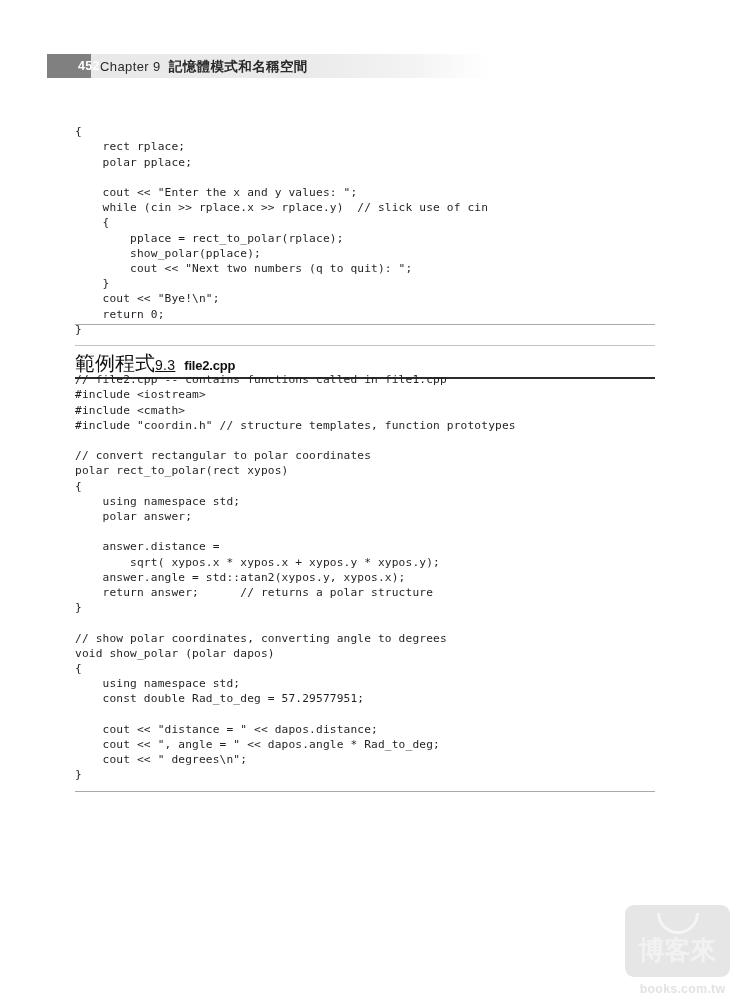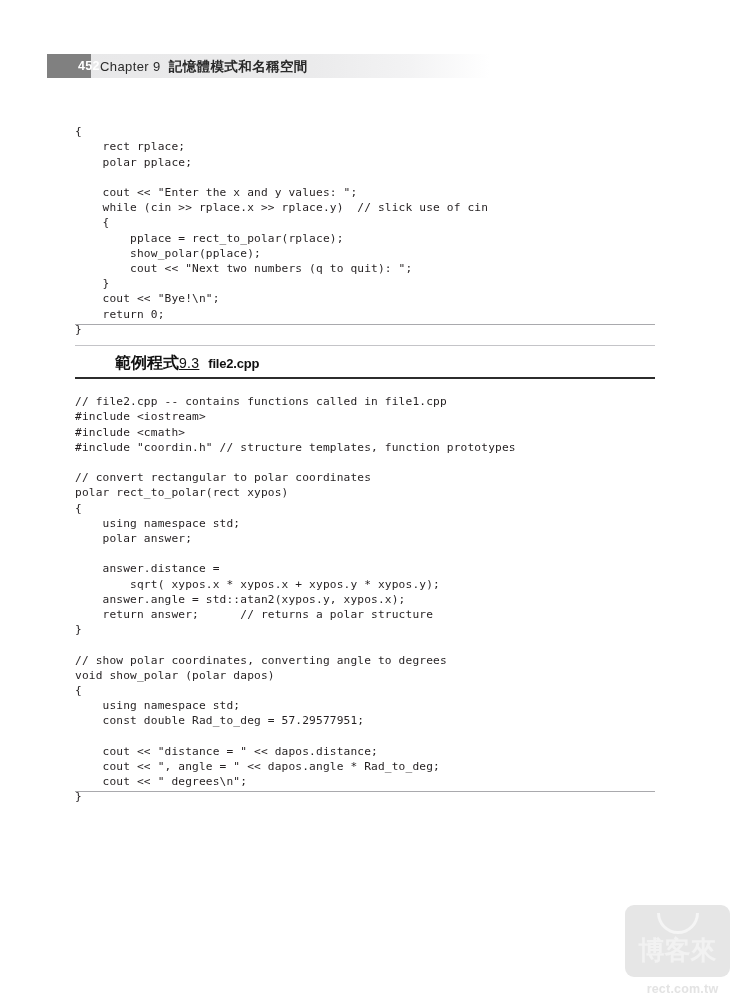--- a/index.html
+++ b/index.html
@@ -77,21 +77,21 @@
     left: 75px;
     width: 600px;
     font-family: "DejaVu Sans Mono", "Liberation Mono", monospace;
     font-size: 11.2px;
     line-height: 15.2px;
     color: #231f20;
     white-space: pre;
     letter-spacing: 0.15px;
   }
   #code-block-1 { top: 113px; }
-  #code-block-2 { top: 383px; }
+  #code-block-2 { top: 361px; }
 
   
   .rule {
     position: absolute;
     left: 75px;
     width: 580px;
   }
   .rule-thin {
     height: 1px;
     background: #a9a9ad;
@@ -114,23 +114,22 @@
     position: absolute;
     left: 75px;
     top: 353px;
     height: 20px;
     line-height: 20px;
     white-space: nowrap;
     color: #111111;
   }
   .caption-label {
     font-family: "DejaVu Sans", "Liberation Sans", sans-serif;
-    font-weight: bold;
-    font-size: 16px;
-    margin-left: 40px;
+    font-weight: normal;
+    font-size: 20px;
   }
   .caption-number {
     font-family: "Liberation Sans", sans-serif;
     font-size: 14px;
     letter-spacing: 0.3px;
     text-decoration: underline;
   }
   .caption-file {
     font-family: Liberation Sans, sans-serif;
     font-weight: bold;
@@ -255,13 +254,13 @@
     cout &lt;&lt; " degrees\n";
 }</pre>
 
 <div class="rule rule-thin" id="rule-after-listing-2"></div>
 
 <div class="watermark">
   <div class="wm-box"></div>
   <div class="wm-smile"></div>
   <div class="wm-cjk">博客來</div>
 </div>
-<div class="wm-url">rect.com.tw</div>
+<div class="wm-url">books.com.tw</div>
 
 </body></html>

